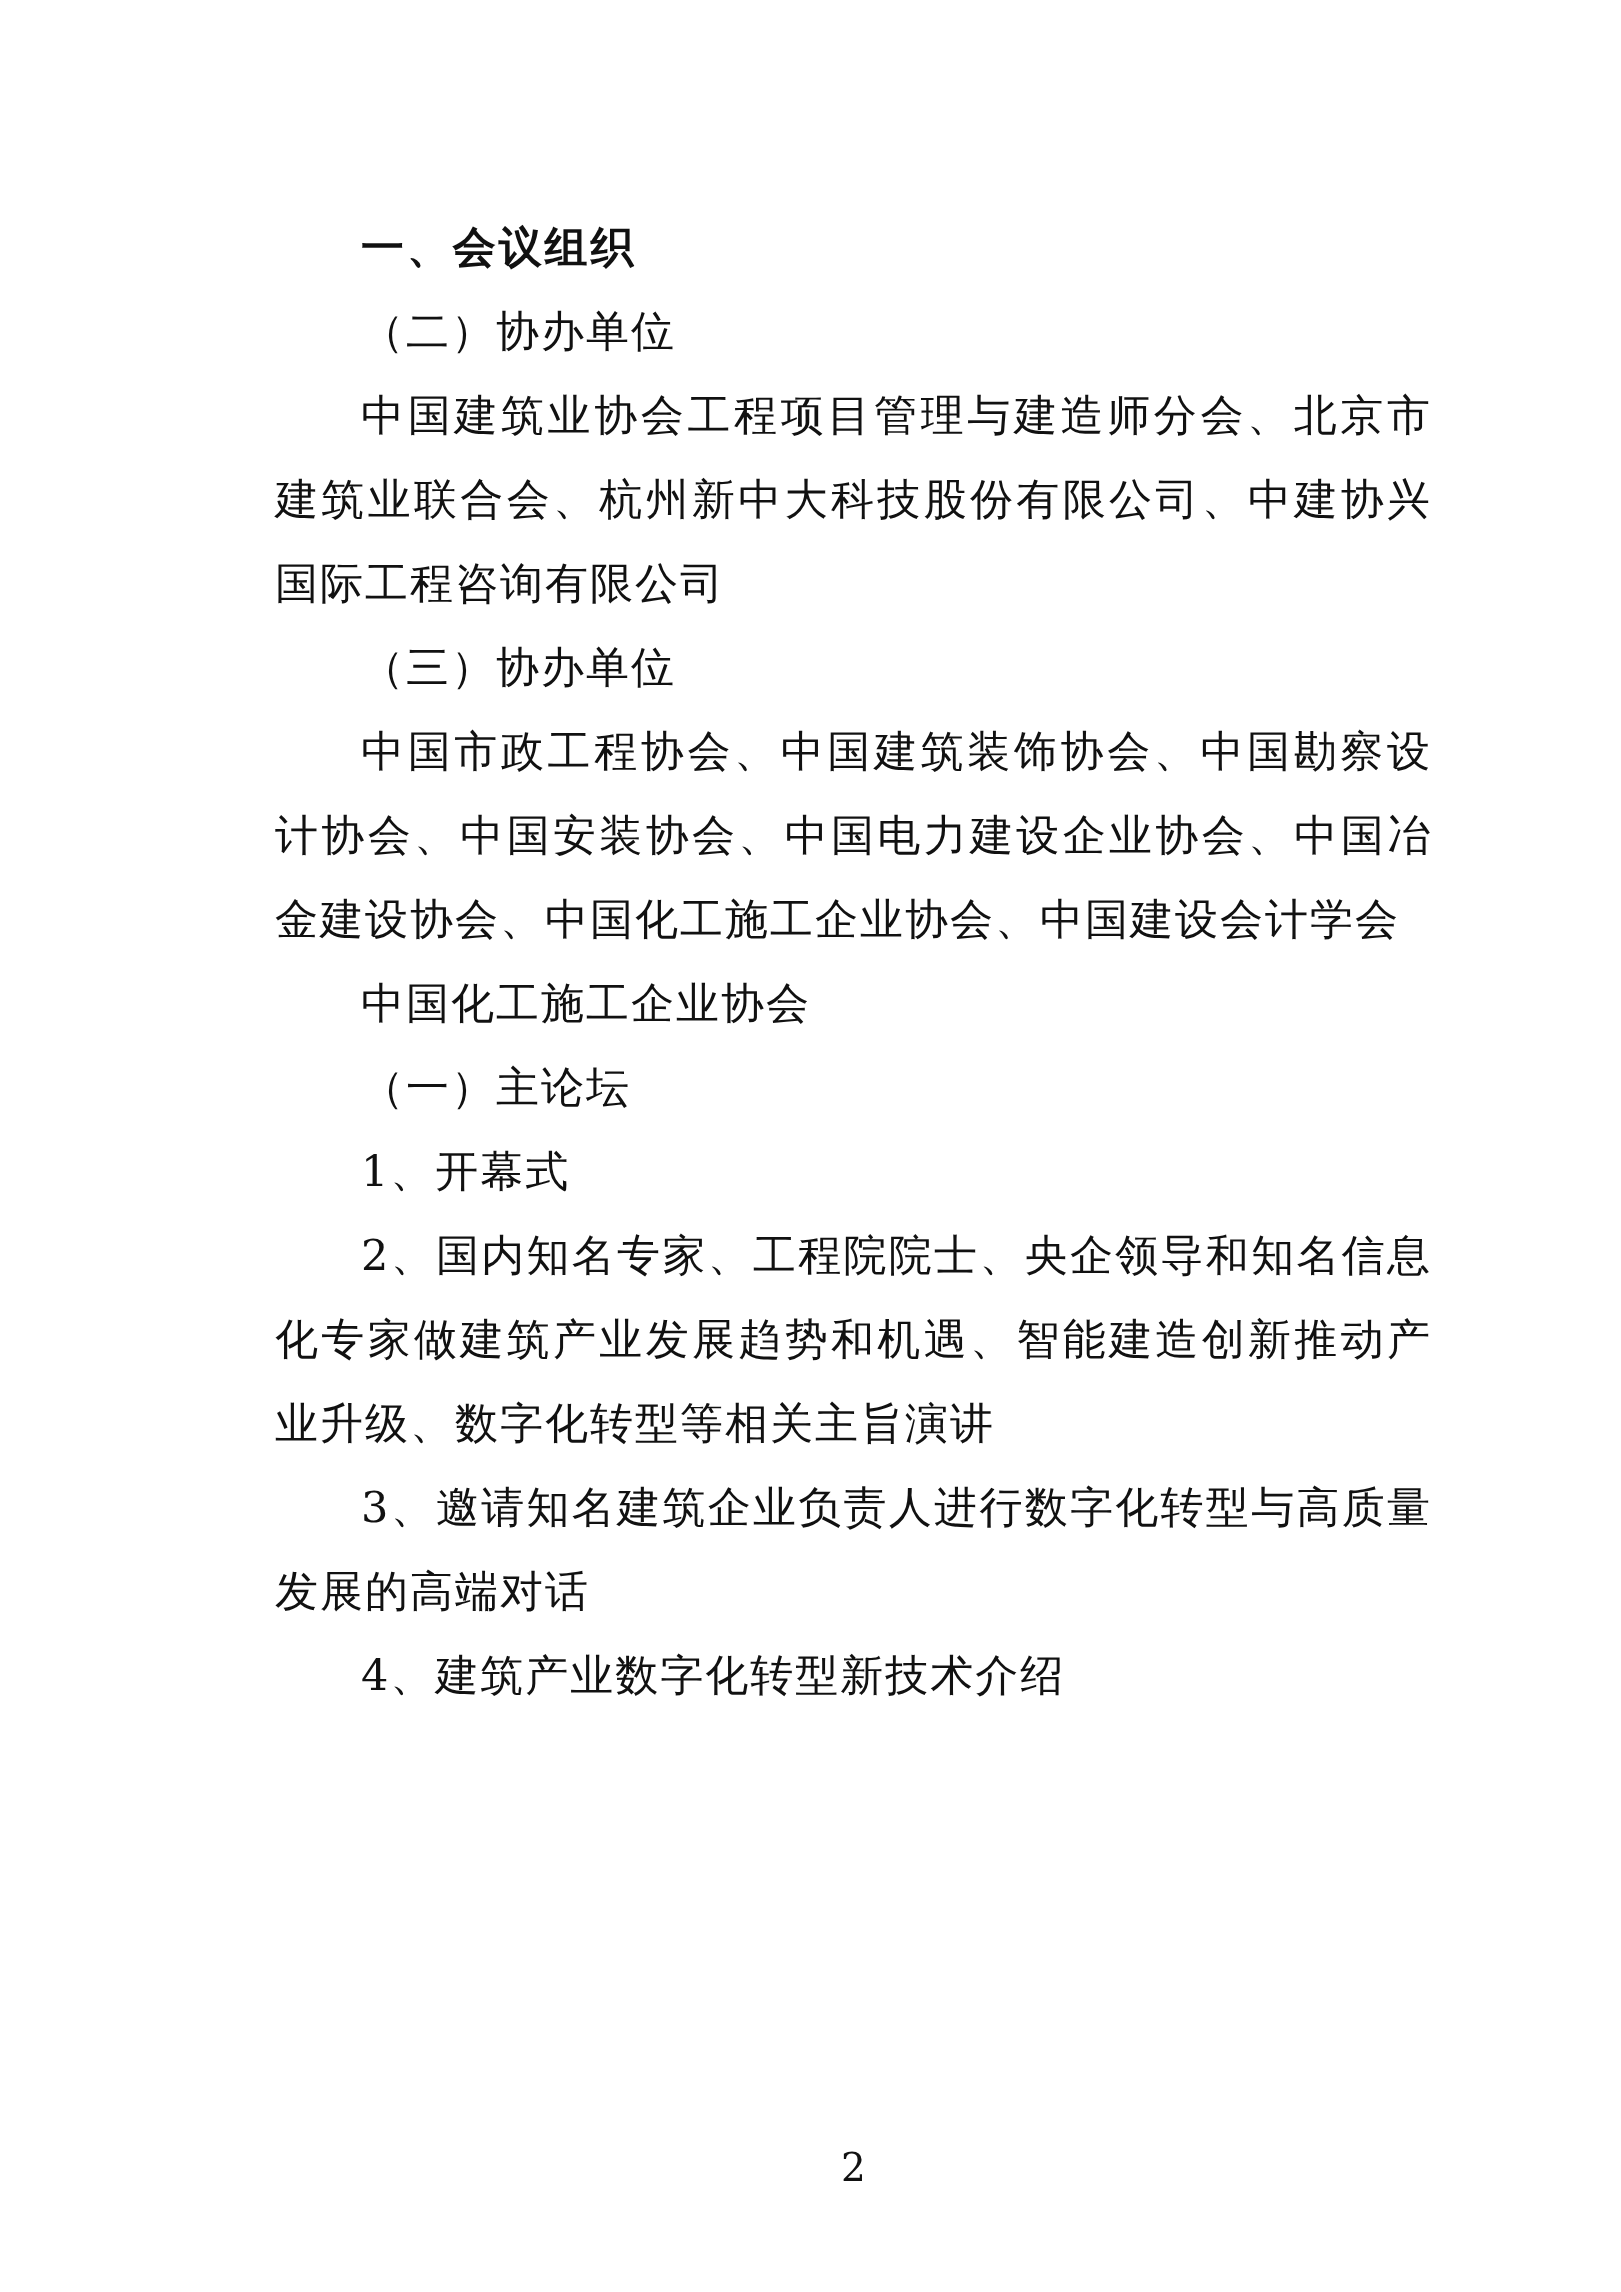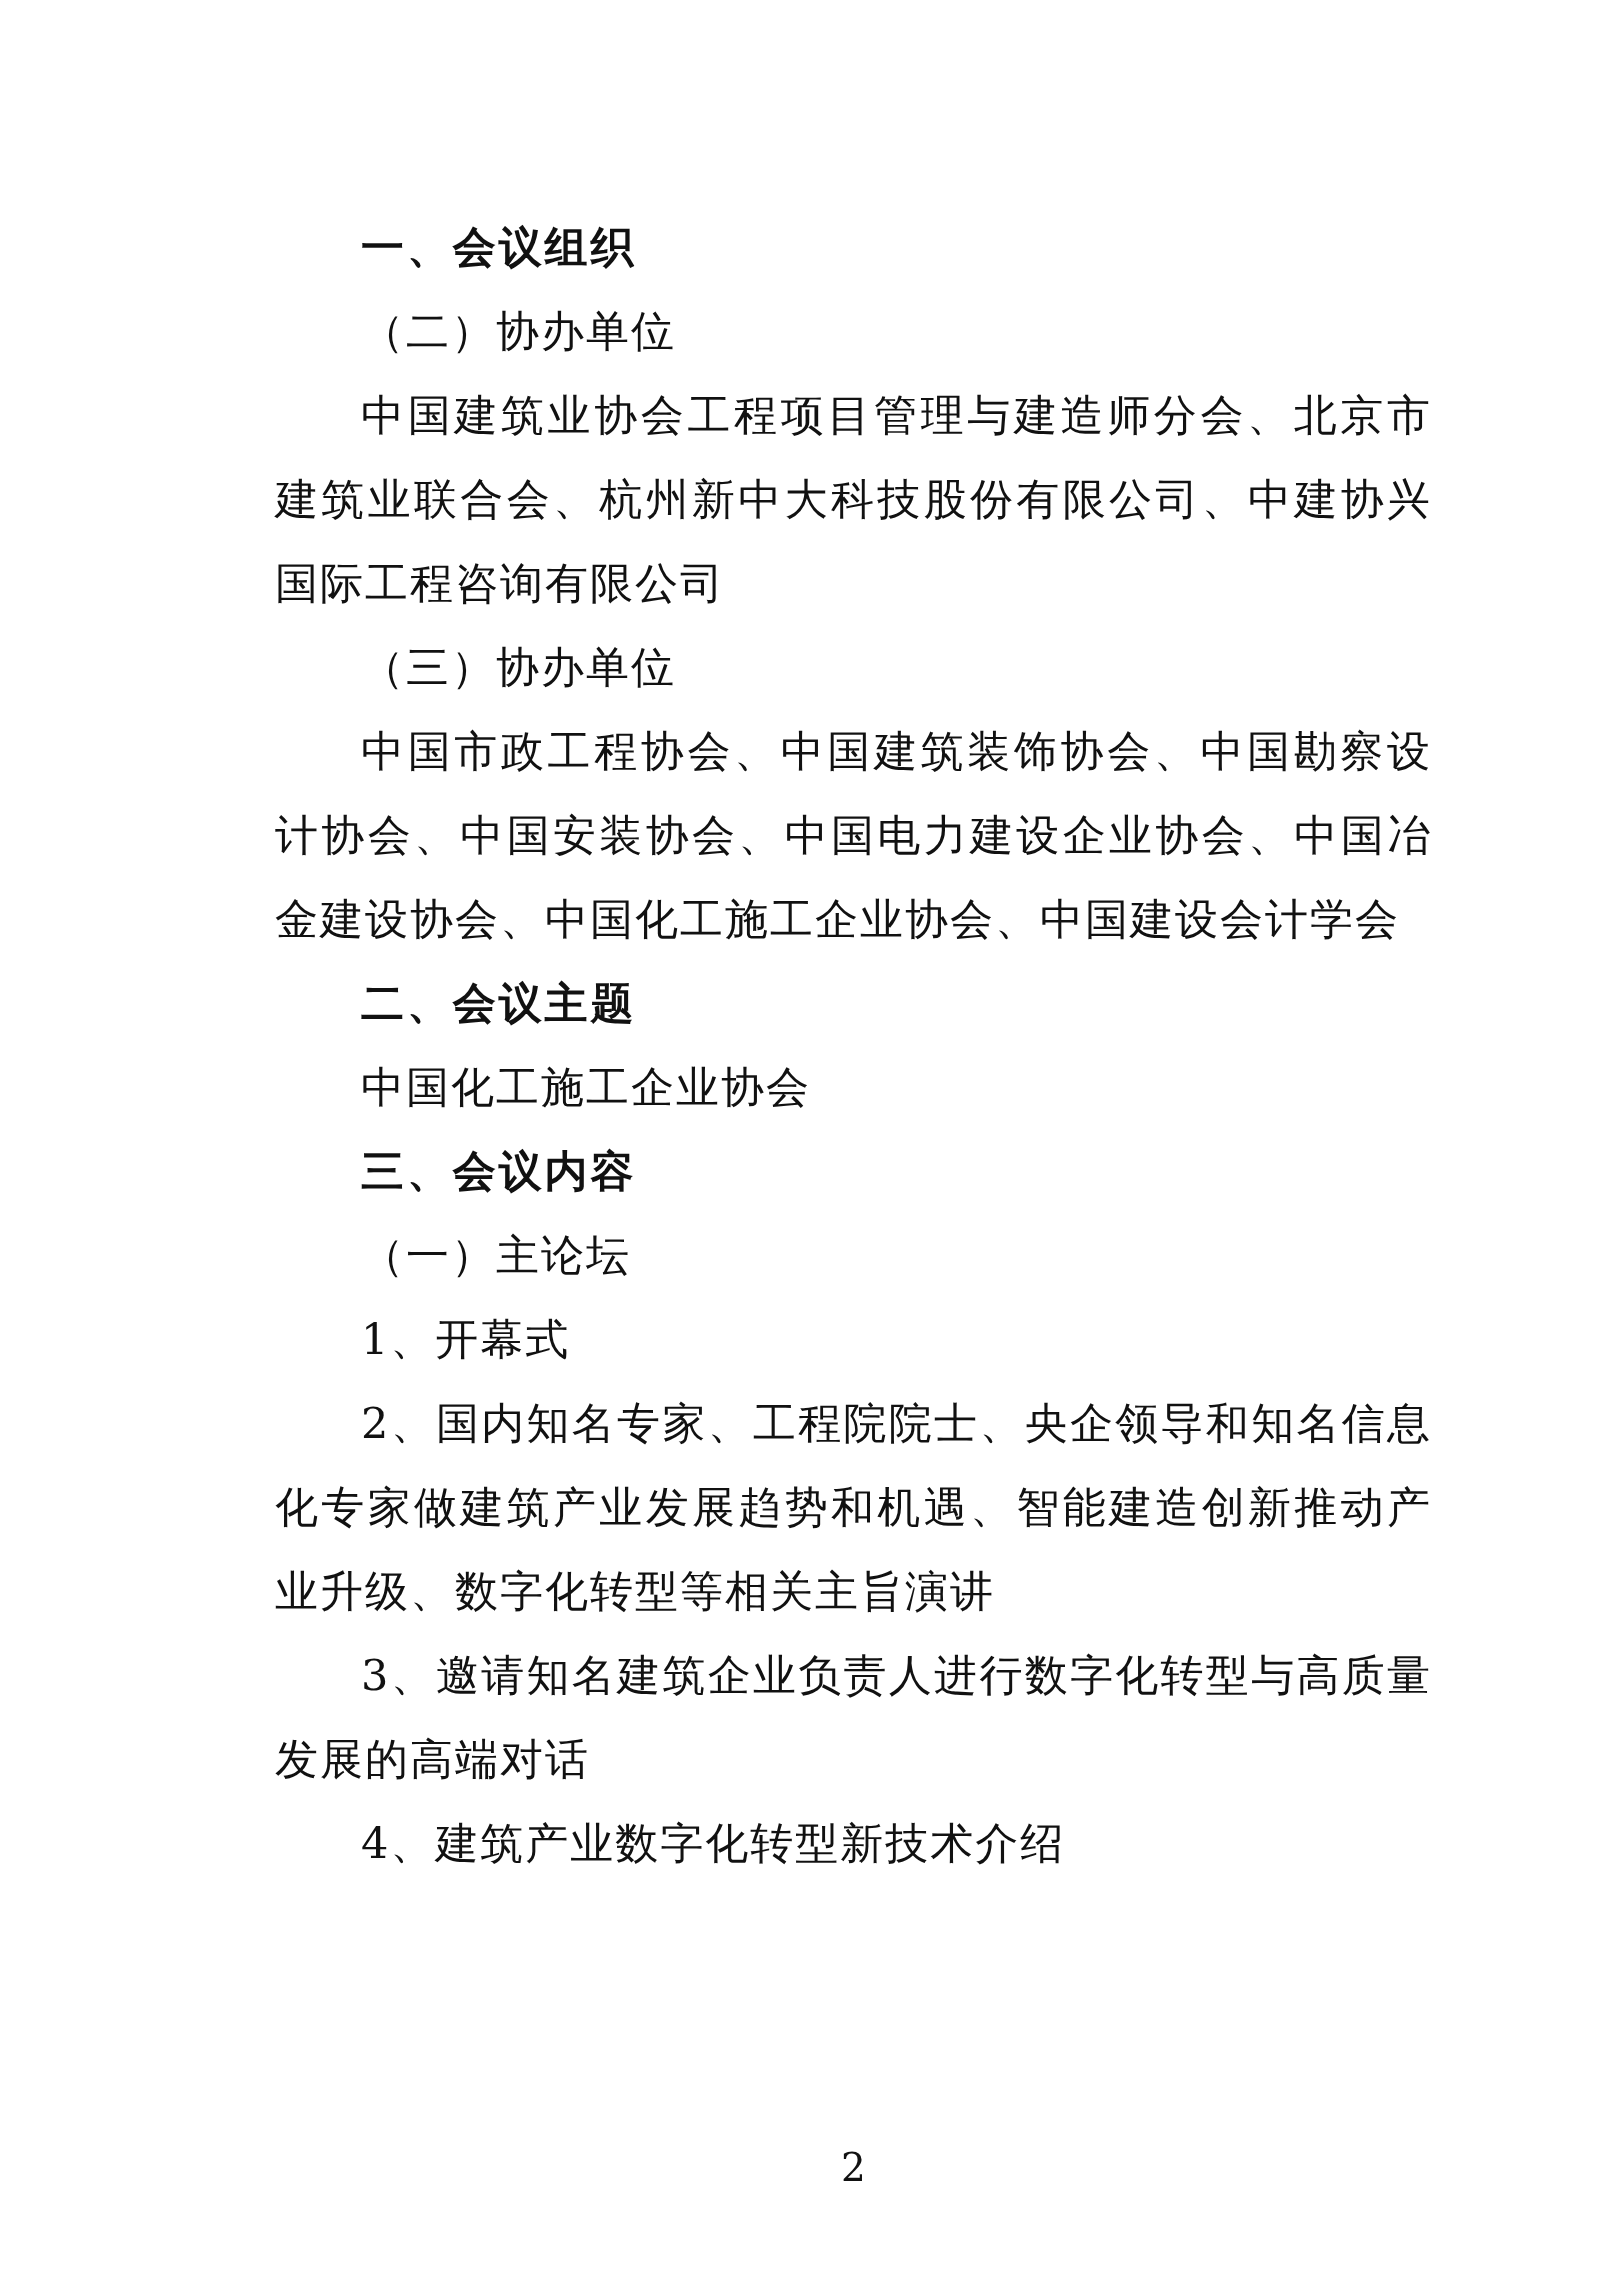--- a/index.html
+++ b/index.html
@@ -64,23 +64,21 @@
 <body>
 
 <div class="page">
 
   <div class="content">
     <p class="heading">一、会议组织</p>
     <p class="subheading">（二）协办单位</p>
     <p class="bodytext">中国建筑业协会工程项目管理与建造师分会、北京市建筑业联合会、杭州新中大科技股份有限公司、中建协兴国际工程咨询有限公司</p>
     <p class="subheading">（三）协办单位</p>
     <p class="bodytext">中国市政工程协会、中国建筑装饰协会、中国勘察设计协会、中国安装协会、中国电力建设企业协会、中国冶金建设协会、中国化工施工企业协会、中国建设会计学会</p>
-    <p class="heading">二、会议主题</p>
     <p class="bodytext">中国化工施工企业协会</p>
-    <p class="heading">三、会议内容</p>
     <p class="subheading">（一）主论坛</p>
     <p class="bodytext">1、开幕式</p>
     <p class="bodytext">2、国内知名专家、工程院院士、央企领导和知名信息化专家做建筑产业发展趋势和机遇、智能建造创新推动产业升级、数字化转型等相关主旨演讲</p>
     <p class="bodytext">3、邀请知名建筑企业负责人进行数字化转型与高质量发展的高端对话</p>
     <p class="bodytext">4、建筑产业数字化转型新技术介绍</p>
   </div>
 
   <div class="footer">
     <span class="page-number">2</span>
   </div>

